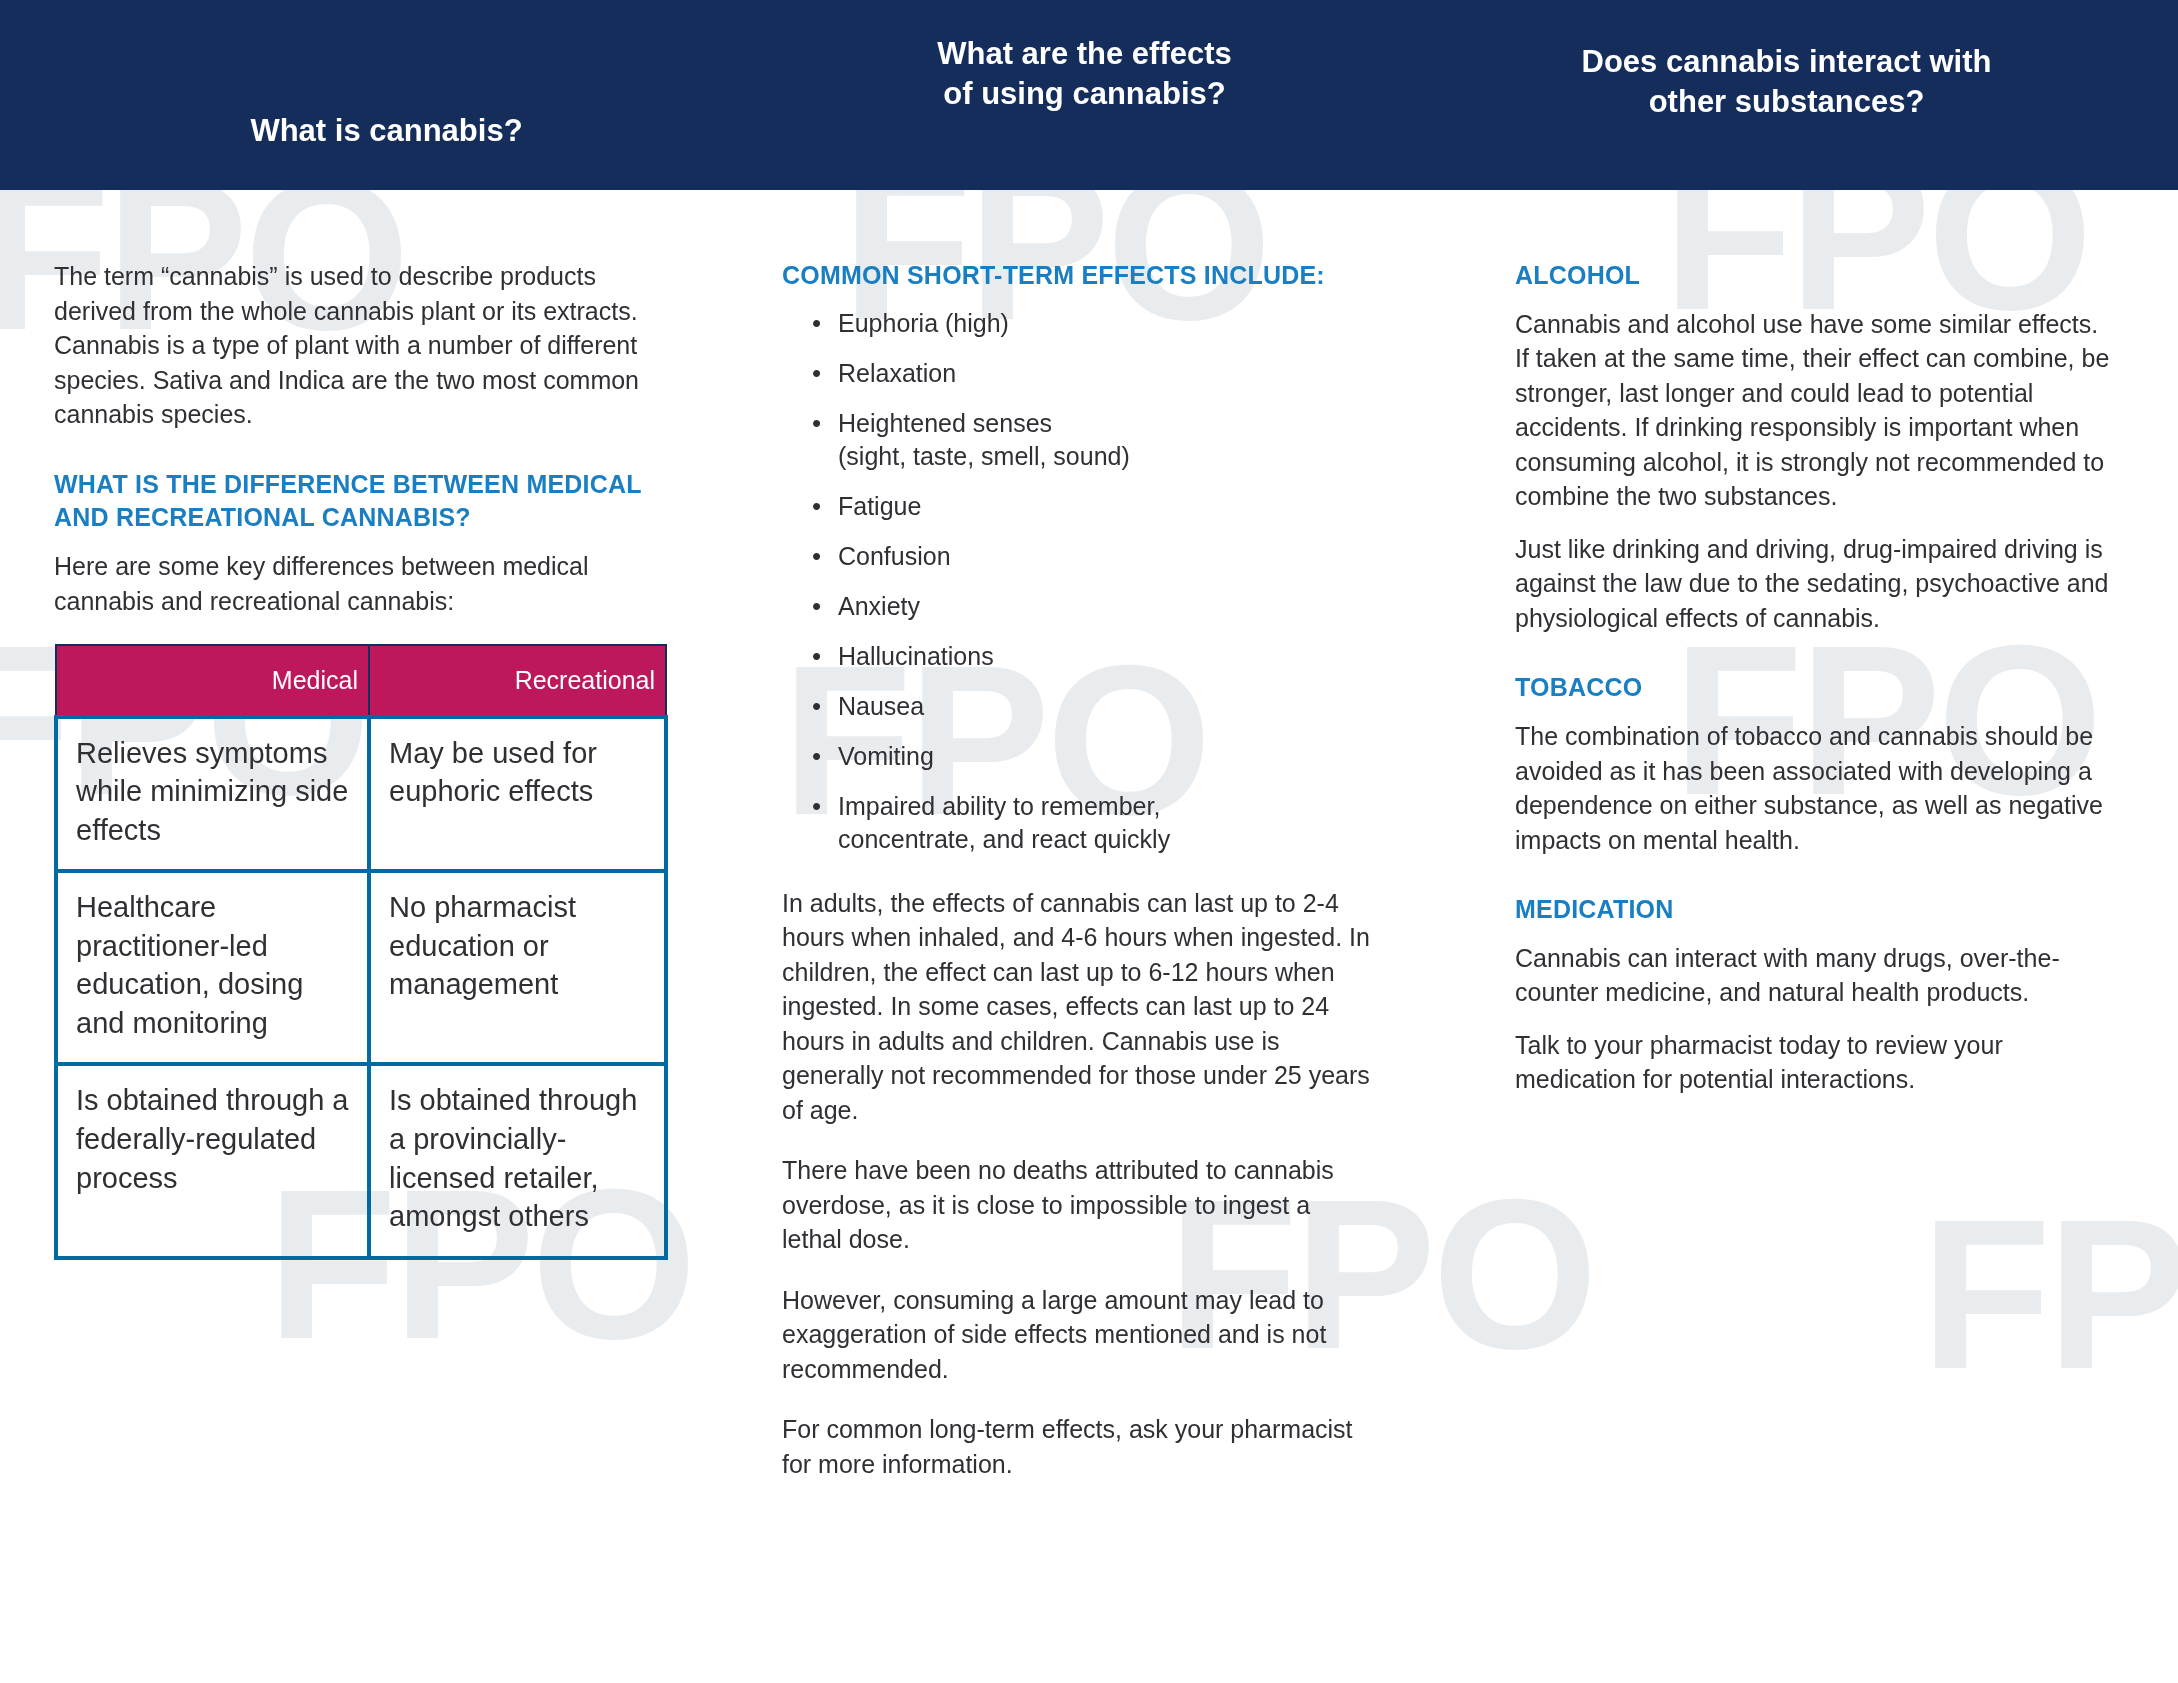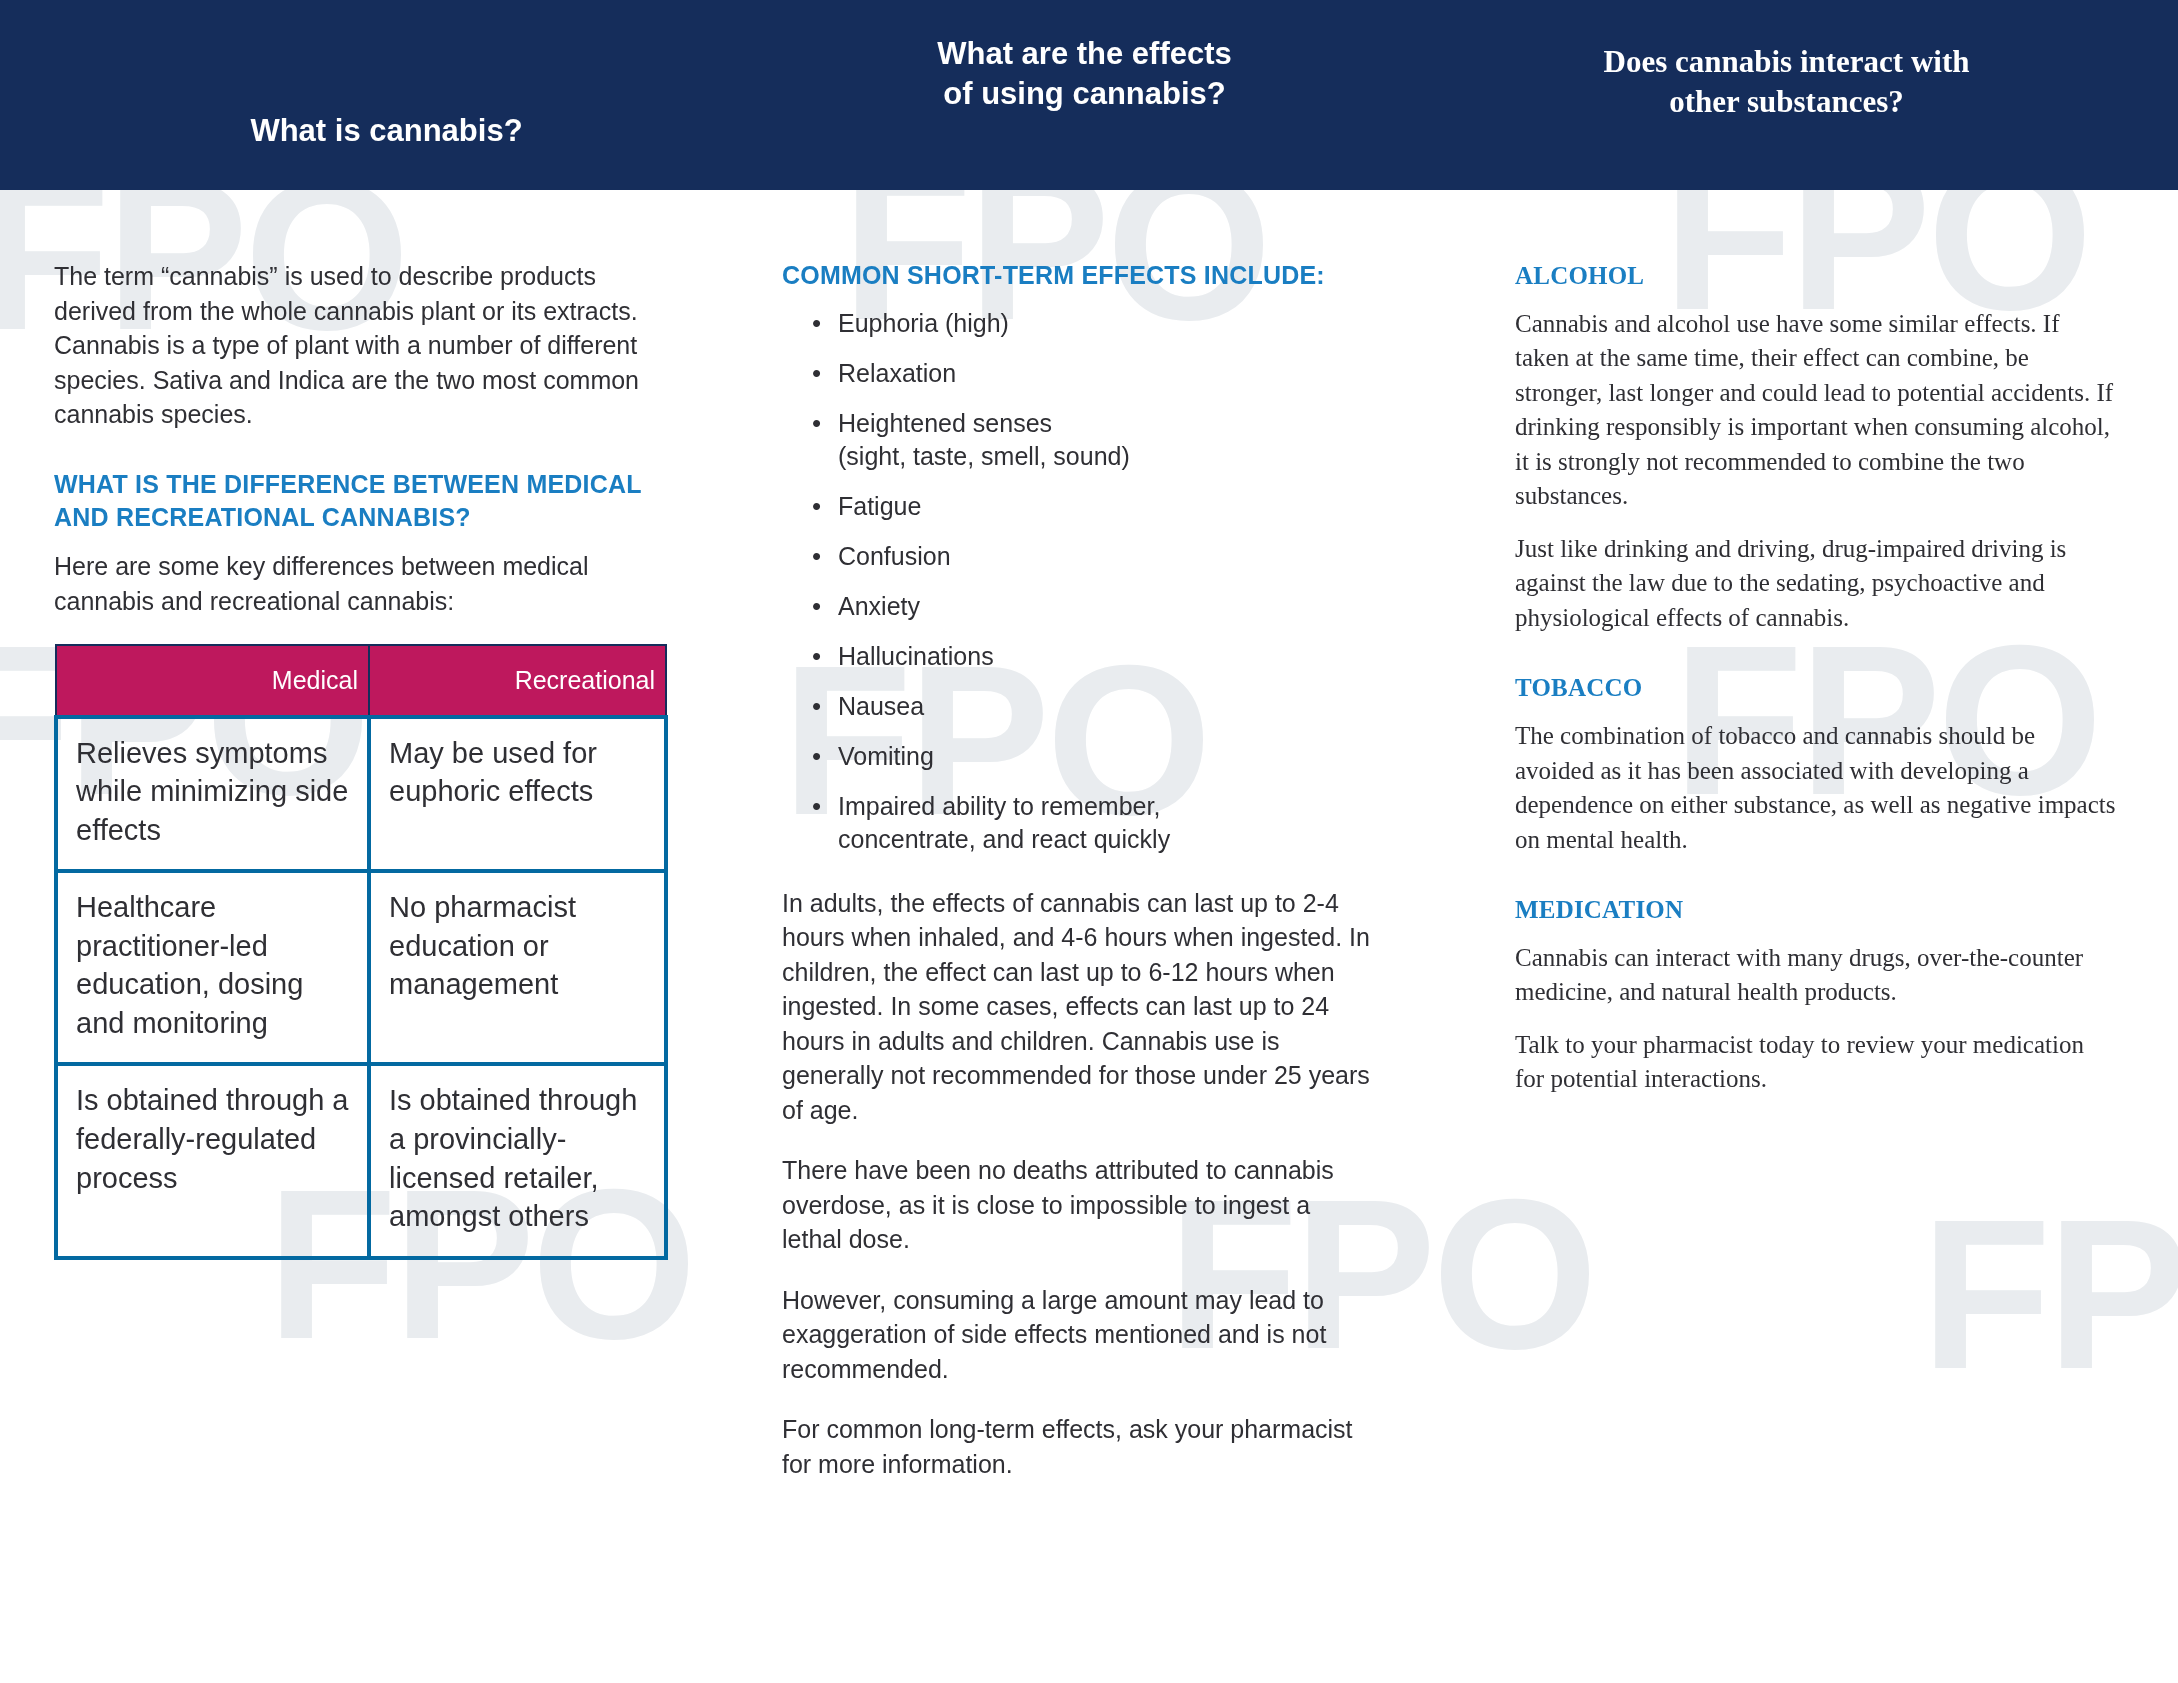--- a/index.html
+++ b/index.html
@@ -65,21 +65,21 @@
   }
   .col {
     position: absolute;
     top: 0;
     font-size: 25px;
     line-height: 1.38;
     color: #2f2f34;
   }
   .col1 { left: 54px;  width: 604px; }
   .col2 { left: 782px; width: 594px; }
-  .col3 { left: 1515px;width: 604px; font-family: Liberation Serif, serif; }
+  .col3 { left: 1515px;width: 604px; }
 
   p { margin: 0 0 26px 0; }
   p.tight { margin-bottom: 18px; }
 
   h3.sub {
     color: #1a7ec2;
     font-weight: 700;
     font-size: 25px;
     line-height: 1.35;
     letter-spacing: 0.2px;

